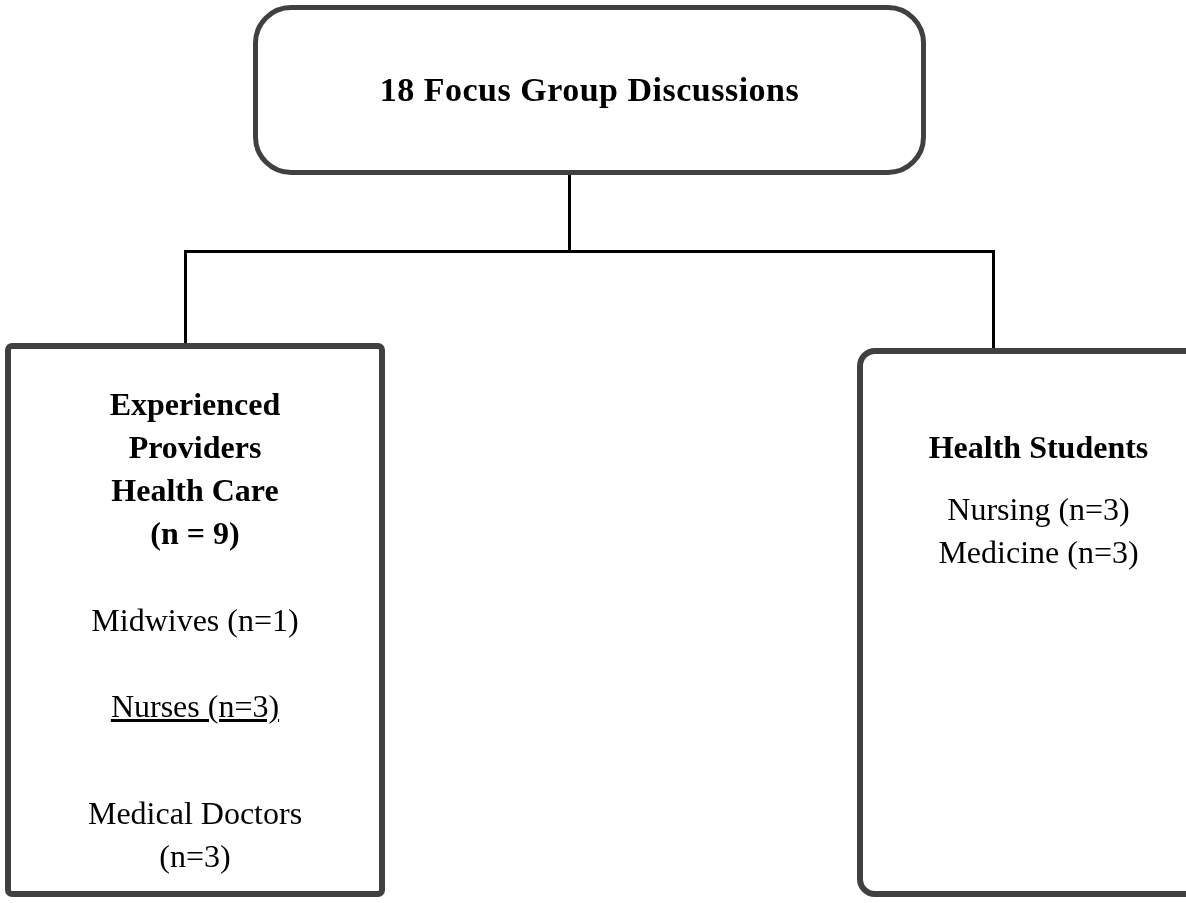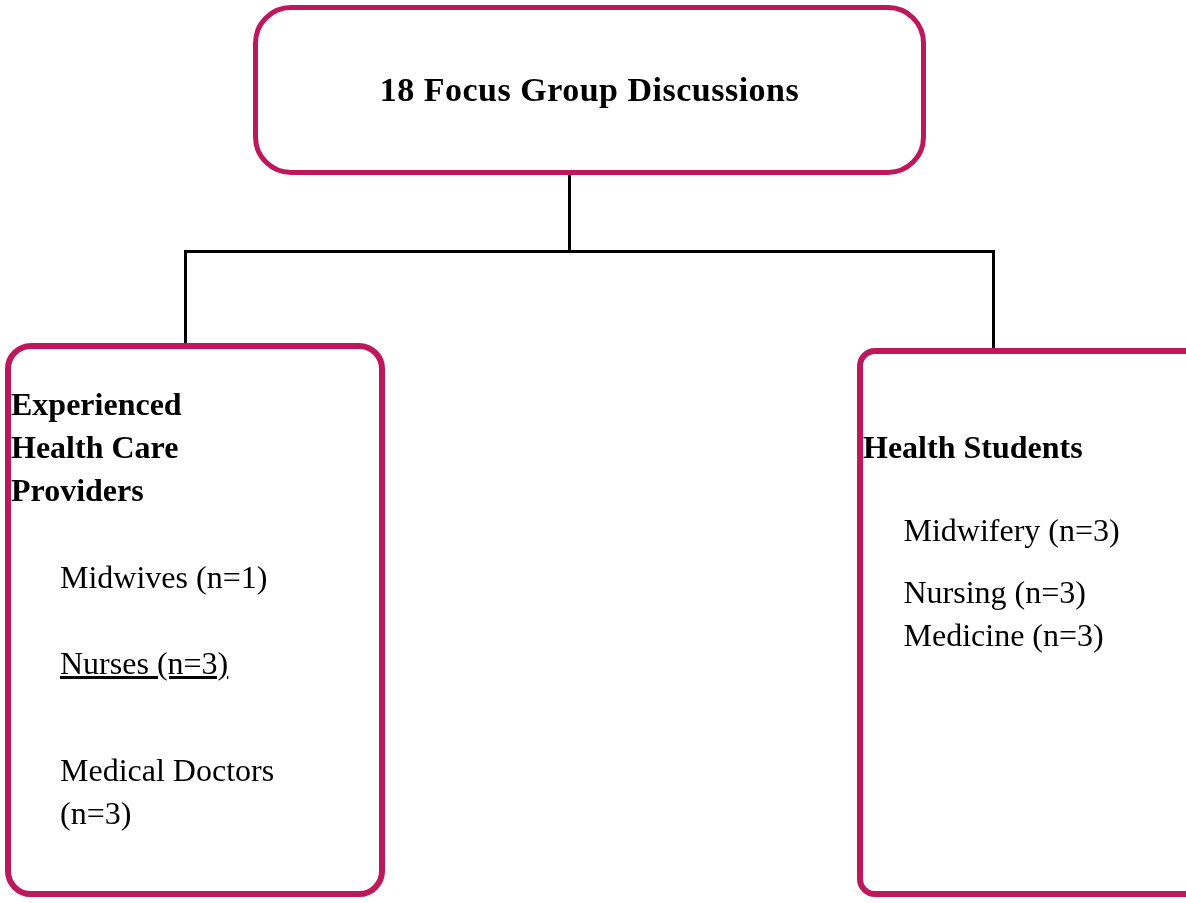--- a/index.html
+++ b/index.html
@@ -13,21 +13,22 @@
     height: 903px;
     background: #ffffff;
     font-family: "Liberation Serif", "DejaVu Serif", serif;
     color: #000000;
     overflow: hidden;
   }
   .node {
     position: absolute;
     box-sizing: border-box;
     background: #ffffff;
-    border: 6px solid #be185d;
+    border: 6px solid #404040;
+    text-align: center;
   }
   .node-top {
     left: 253px;
     top: 5px;
     width: 673px;
     height: 170px;
     border-width: 5px;
     border-radius: 38px;
     display: flex;
     align-items: center;
@@ -36,21 +37,21 @@
   .node-top .node-title {
     font-size: 34px;
     font-weight: bold;
     letter-spacing: 0.5px;
   }
   .node-left {
     left: 5px;
     top: 343px;
     width: 380px;
     height: 554px;
-    border-radius: 26px;
+    border-radius: 7px;
     padding-top: 34px;
   }
   .node-right {
     left: 857px;
     top: 348px;
     width: 363px;
     height: 549px;
     border-radius: 18px;
     padding-top: 72px;
   }
@@ -111,30 +112,30 @@
   <div class="connector conn-drop-left"></div>
   <div class="connector conn-drop-right"></div>
 
   <div class="node node-top">
     <div class="node-title">18 Focus Group Discussions</div>
   </div>
 
   <div class="node node-left">
     <div class="node-heading">
       <div>Experienced</div>
+      <div>Providers</div>
       <div>Health Care</div>
-      <div>Providers</div>
+      <div>(n = 9)</div>
     </div>
     <div class="node-item node-item-1">Midwives (n=1)</div>
     <div class="node-item node-item-2">Nurses (n=3)</div>
     <div class="node-item node-item-3">Medical Doctors (n=3)</div>
   </div>
 
   <div class="node node-right">
     <div class="node-heading">
       <div>Health Students</div>
     </div>
-    <div class="node-item node-item-1">Midwifery (n=3)</div>
     <div class="node-item node-item-2">Nursing (n=3)</div>
     <div class="node-item node-item-3">Medicine (n=3)</div>
   </div>
 
 </div>
 
 </body></html>

